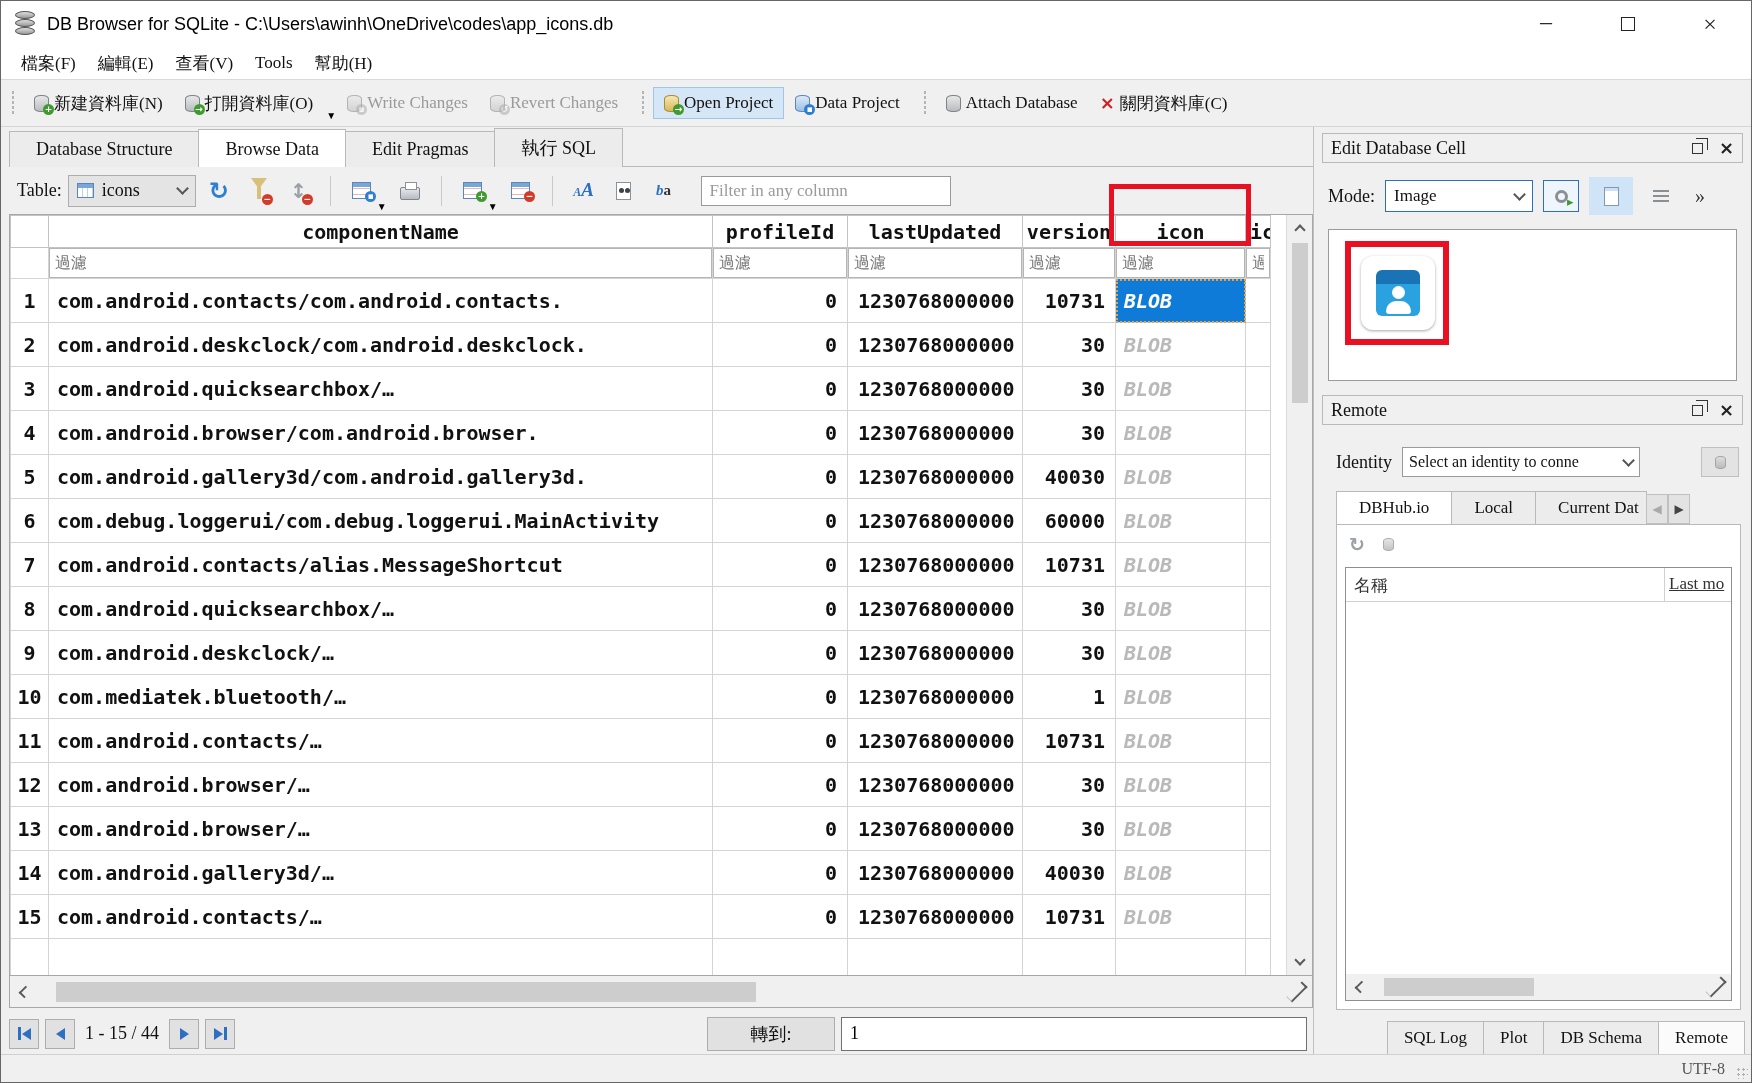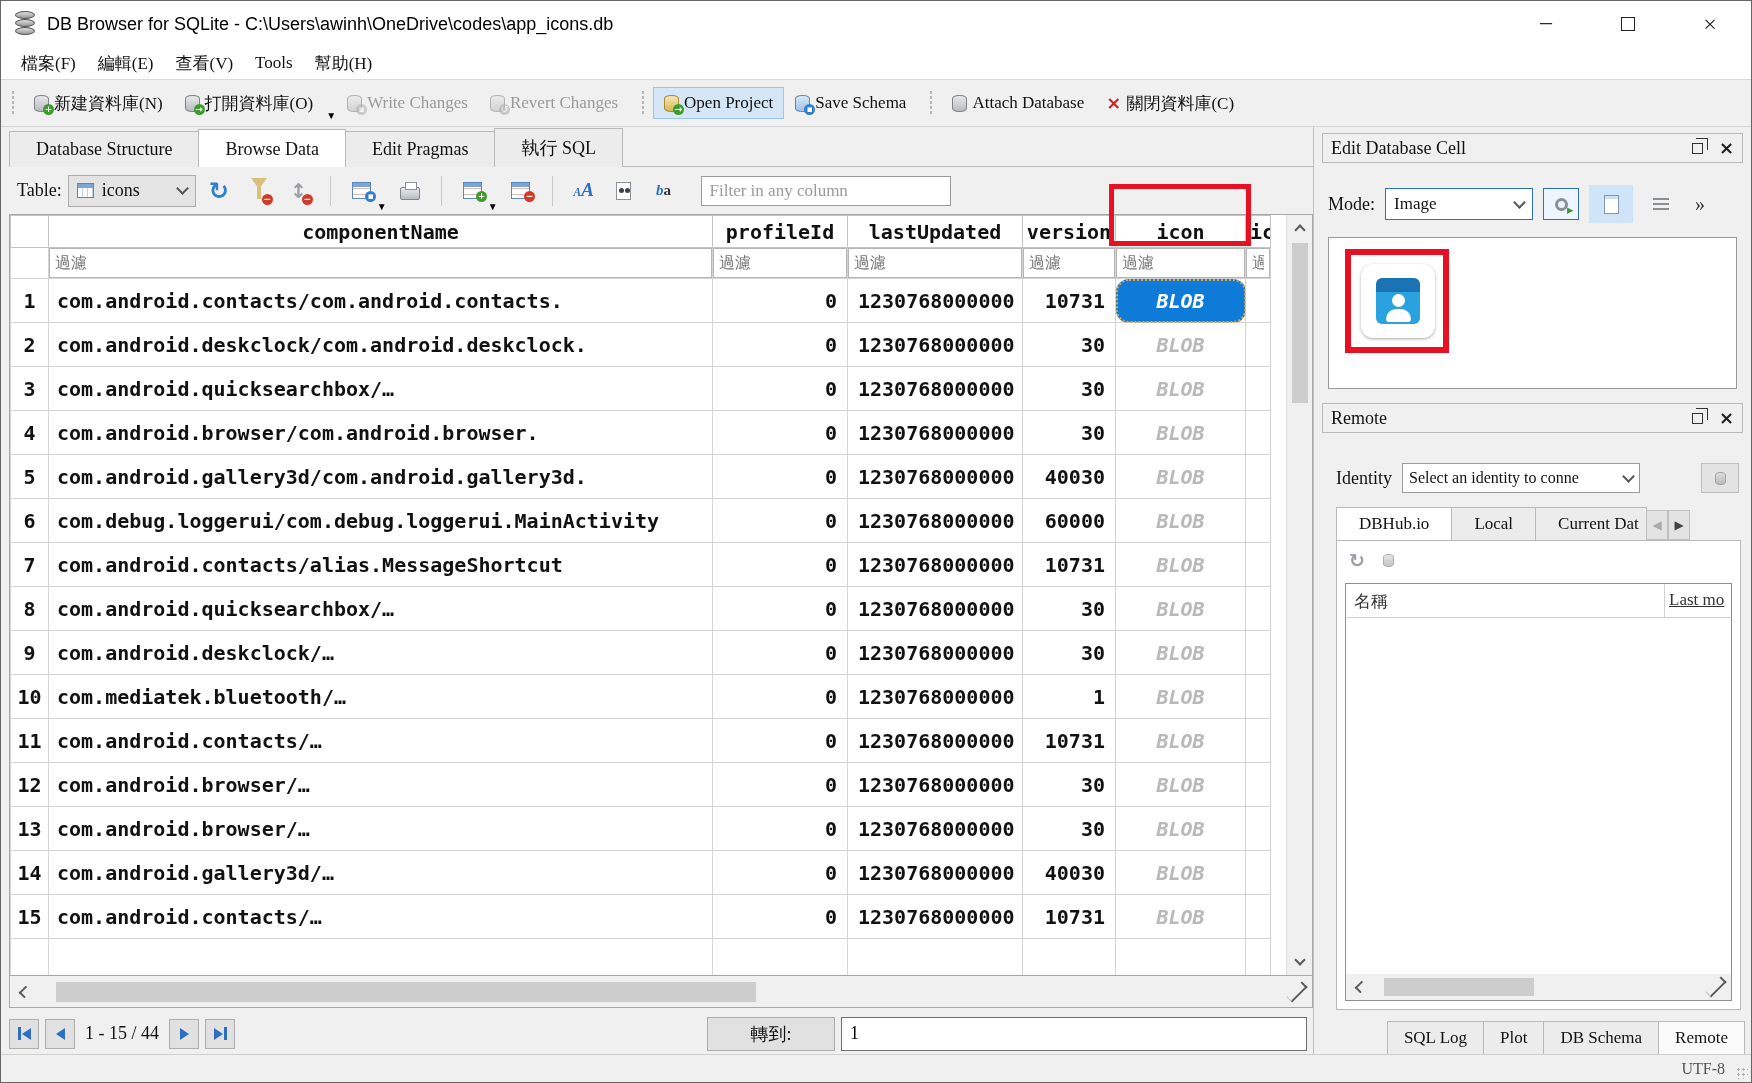--- a/index.html
+++ b/index.html
@@ -80,21 +80,21 @@
   table.grid { border-collapse:collapse; table-layout:fixed; width:1260px; font-family:"DejaVu Sans Mono",monospace; }
   table.grid col.c-num{width:38px;} table.grid col.c-name{width:664px;} table.grid col.c-pid{width:135px;}
   table.grid col.c-upd{width:175px;} table.grid col.c-ver{width:93px;} table.grid col.c-icon{width:130px;} table.grid col.c-x{width:25px;}
   table.grid th, table.grid td { border:1px solid #d4d4d4; overflow:hidden; white-space:nowrap; }
   table.grid thead th { font-weight:700; font-size:20px; height:32px; background:#fff; border-color:#c3c3c3; }
   table.grid .filterrow td { height:31px; padding:0; }
   .filtercell { width:100%; height:100%; border:1px solid #b5b5b5; font:16px "Liberation Serif",serif; color:#9a9a9a; padding:2px 5px; outline:none; background:#fff; }
   table.grid tbody td, table.grid tbody th { height:44px; font-size:20px; font-weight:700; }
   td.name { text-align:left; padding:0 8px; }
   td.num { text-align:right; padding:0 10px; }
-  td.blob { text-align:center; padding:0 8px; color:#b9b9b9; font-style:italic;border-radius:13px; }
+  td.blob { text-align:left; padding:0 8px; color:#b9b9b9; font-style:italic; }
   td.blob.sel { background:#0d7bd7; color:#fff; outline:2px dotted #e8a33d; outline-offset:-2px; }
   th.rownum { background:#fff; font-size:20px; text-align:center; border-color:#d4d4d4; }
   tr.fillrow td { height:30px; border-bottom:none; }
   
   .vscroll { width:26px; flex:0 0 auto; background:#f0f0f0; border-left:1px solid #dcdcdc; display:flex; flex-direction:column; align-items:center; }
   .sarrow { width:26px; height:26px; display:flex; align-items:center; justify-content:center; flex:0 0 auto; }
   .chevron { width:8px; height:8px; border-right:2px solid #5a5a5a; border-bottom:2px solid #5a5a5a; }
   .chevron.up{ transform:rotate(-135deg); margin-top:4px;} .chevron.down{ transform:rotate(45deg); margin-bottom:4px;}
   .chevron.left{ transform:rotate(135deg); margin-left:4px;} .chevron.right{ transform:rotate(-45deg); margin-right:4px;}
   .vthumb { width:16px; height:160px; background:#cdcdcd; margin-top:2px; }
@@ -104,21 +104,21 @@
   
   .navrow { height:46px; display:flex; align-items:center; gap:6px; flex:0 0 auto; padding-top:5px; }
   .navbtn { width:30px; height:30px; background:#e1e1e1; border:1px solid #adadad; display:flex; align-items:center; justify-content:center; gap:1px; }
   .tri { width:0; height:0; border:6px solid transparent; }
   .tri.r { border-left:9px solid #2f6fc1; border-right:0; } .tri.l { border-right:9px solid #2f6fc1; border-left:0; }
   .bar { width:3px; height:13px; background:#2f6fc1; }
   .navtext { font-size:18px; padding:0 4px; }
   .gotobtn { margin-left:auto; width:128px; height:34px; background:#e1e1e1; border:1px solid #adadad; font-size:18px; display:flex; align-items:center; justify-content:center; }
   .gotoinput { width:466px; height:34px; border:1px solid #707070; font:18px "Liberation Serif",serif; padding:0 8px; margin-right:6px; }
   
-  .docktitle { height:30px; margin:6px 8px 8px 8px; background:#f0f0f0; border:1px solid #b9b9b9; display:flex; align-items:center; padding:0 8px; font-size:18px; flex:0 0 auto; }
+  .docktitle { height:30px; margin:6px 8px 0 8px; background:#f0f0f0; border:1px solid #b9b9b9; display:flex; align-items:center; padding:0 8px; font-size:18px; flex:0 0 auto; }
   .docktitle .dicons { margin-left:auto; display:flex; gap:16px; align-items:center; }
   .floatico { width:11px; height:11px; border:1.5px solid #333; position:relative; }
   .floatico::before { content:""; position:absolute; left:3px; top:-6px; width:11px; height:11px; border:1.5px solid #333; border-left:none; border-bottom:none; }
   .dclose { font:700 18px/18px "DejaVu Sans",sans-serif; color:#222; }
   .moderow { display:flex; align-items:center; gap:10px; padding:14px 10px 10px 14px; font-size:18px; flex:0 0 auto; }
   .modecombo { width:148px; height:32px; border:1px solid #2a6fc0; background:#fff; display:flex; align-items:center; padding:0 8px; font-size:17px; }
   .modecombo .chev.small { margin-left:auto; border-color:#555; }
   .sqbtn { width:36px; height:32px; display:flex; align-items:center; justify-content:center; position:relative; }
   .sqbtn.bordered { border:1px solid #2a6fc0; background:#eef5fc; }
   .sqbtn.hl { width:44px; height:38px; background:#cfe4f7; }
@@ -232,21 +232,21 @@
       <span class="tbtn hl">
         <span class="dbico gold">
             <span class="badge green">→</span>
           </span>
         <span>Open Project</span>
       </span>
       <span class="tbtn">
         <span class="dbico blue">
             <span class="badge bluearrow">▪</span>
           </span>
-        <span>Save Schema</span>
+        <span>Data Project</span>
       </span>
     </div>
     <div class="tgroup">
       <span class="tbtn">
         <span class="dbico"></span>
         <span>Attach Database</span>
       </span>
       <span class="tbtn">
         <span class="xglyph">×</span>
         <span>關閉資料庫(C)</span>

